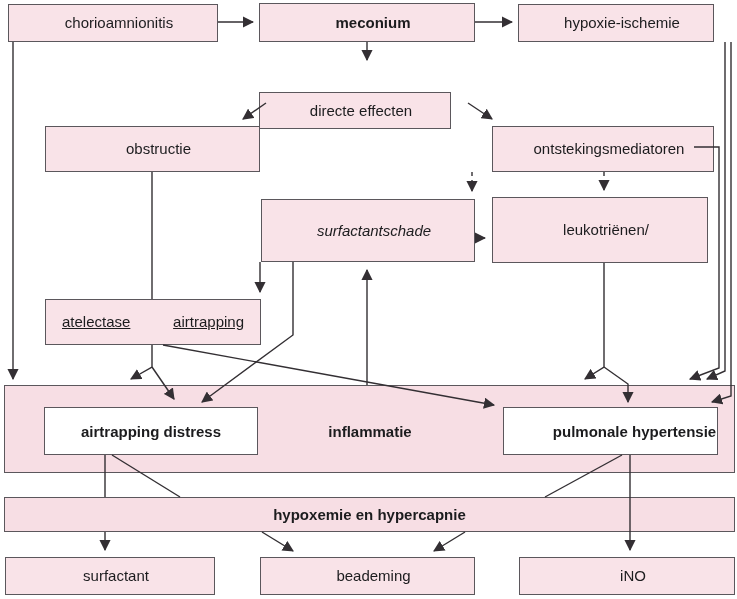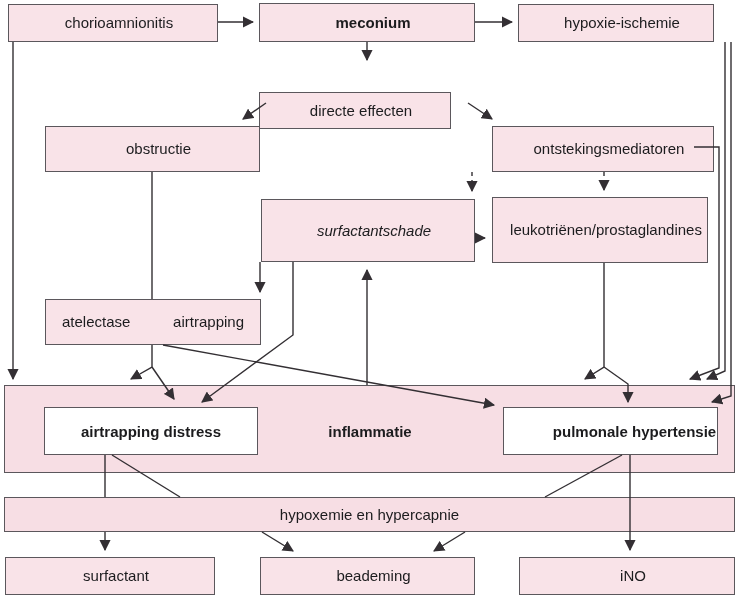--- a/index.html
+++ b/index.html
@@ -29,21 +29,21 @@
     box-sizing:border-box;
     display:flex;align-items:center;justify-content:center;
     font-size:15px;font-weight:bold;
   }
   .bold{font-weight:bold;}
   .bandlabel{
     position:absolute;
     font-size:15px;font-weight:bold;
     display:flex;align-items:center;justify-content:center;
   }
-  .split{justify-content:space-between;padding:0 16px;}
+  .split{justify-content:space-between;padding:0 16px;text-decoration:underline;}
   .twoline{flex-direction:row;}
   svg.wires{position:absolute;left:0;top:0;z-index:5;pointer-events:none;}
 </style>
 </head>
 <body>
 
 <div class="node" style="left:8px;top:4px;width:210px;height:38px;">
   <span>chorioamnionitis</span>
 </div>
 
@@ -66,21 +66,20 @@
 <div class="node" style="left:472px;top:126px;width:222px;height:46px;margin-left:20px;">
   <span>ontstekingsmediatoren</span>
 </div>
 
 <div class="node" style="left:261px;top:199px;width:214px;height:63px;font-style:italic;">
   <span>surfactantschade</span>
 </div>
 
 <div class="node twoline" style="left:492px;top:197px;width:216px;height:66px;">
   <span>leukotriënen/</span>
-  <span>prostaglandines</span>
 </div>
 
 <div class="node split" style="left:45px;top:299px;width:216px;height:46px;">
   <span>atelectase</span>
   <span>airtrapping</span>
 </div>
 
 <div class="band" style="left:4px;top:385px;width:731px;height:88px;"></div>
 
 <div class="whitebox" style="left:44px;top:407px;width:214px;height:48px;">
@@ -88,21 +87,21 @@
 </div>
 
 <div class="bandlabel" style="left:300px;top:407px;width:140px;height:48px;text-align:center;">
   <span>inflammatie</span>
 </div>
 
 <div class="whitebox" style="left:503px;top:407px;width:215px;height:48px;padding-left:48px;">
   <span>pulmonale hypertensie</span>
 </div>
 
-<div class="band" style="left:4px;top:497px;width:731px;height:35px;display:flex;align-items:center;justify-content:center;font-size:15px;font-weight:normal;">
+<div class="band" style="left:4px;top:497px;width:731px;height:35px;display:flex;align-items:center;justify-content:center;font-size:15px;font-weight:bold;">
   <span>hypoxemie en hypercapnie</span>
 </div>
 
 <div class="node" style="left:5px;top:557px;width:210px;height:38px;">
   <span>surfactant</span>
 </div>
 
 <div class="node" style="left:260px;top:557px;width:215px;height:38px;">
   <span>beademing</span>
 </div>

